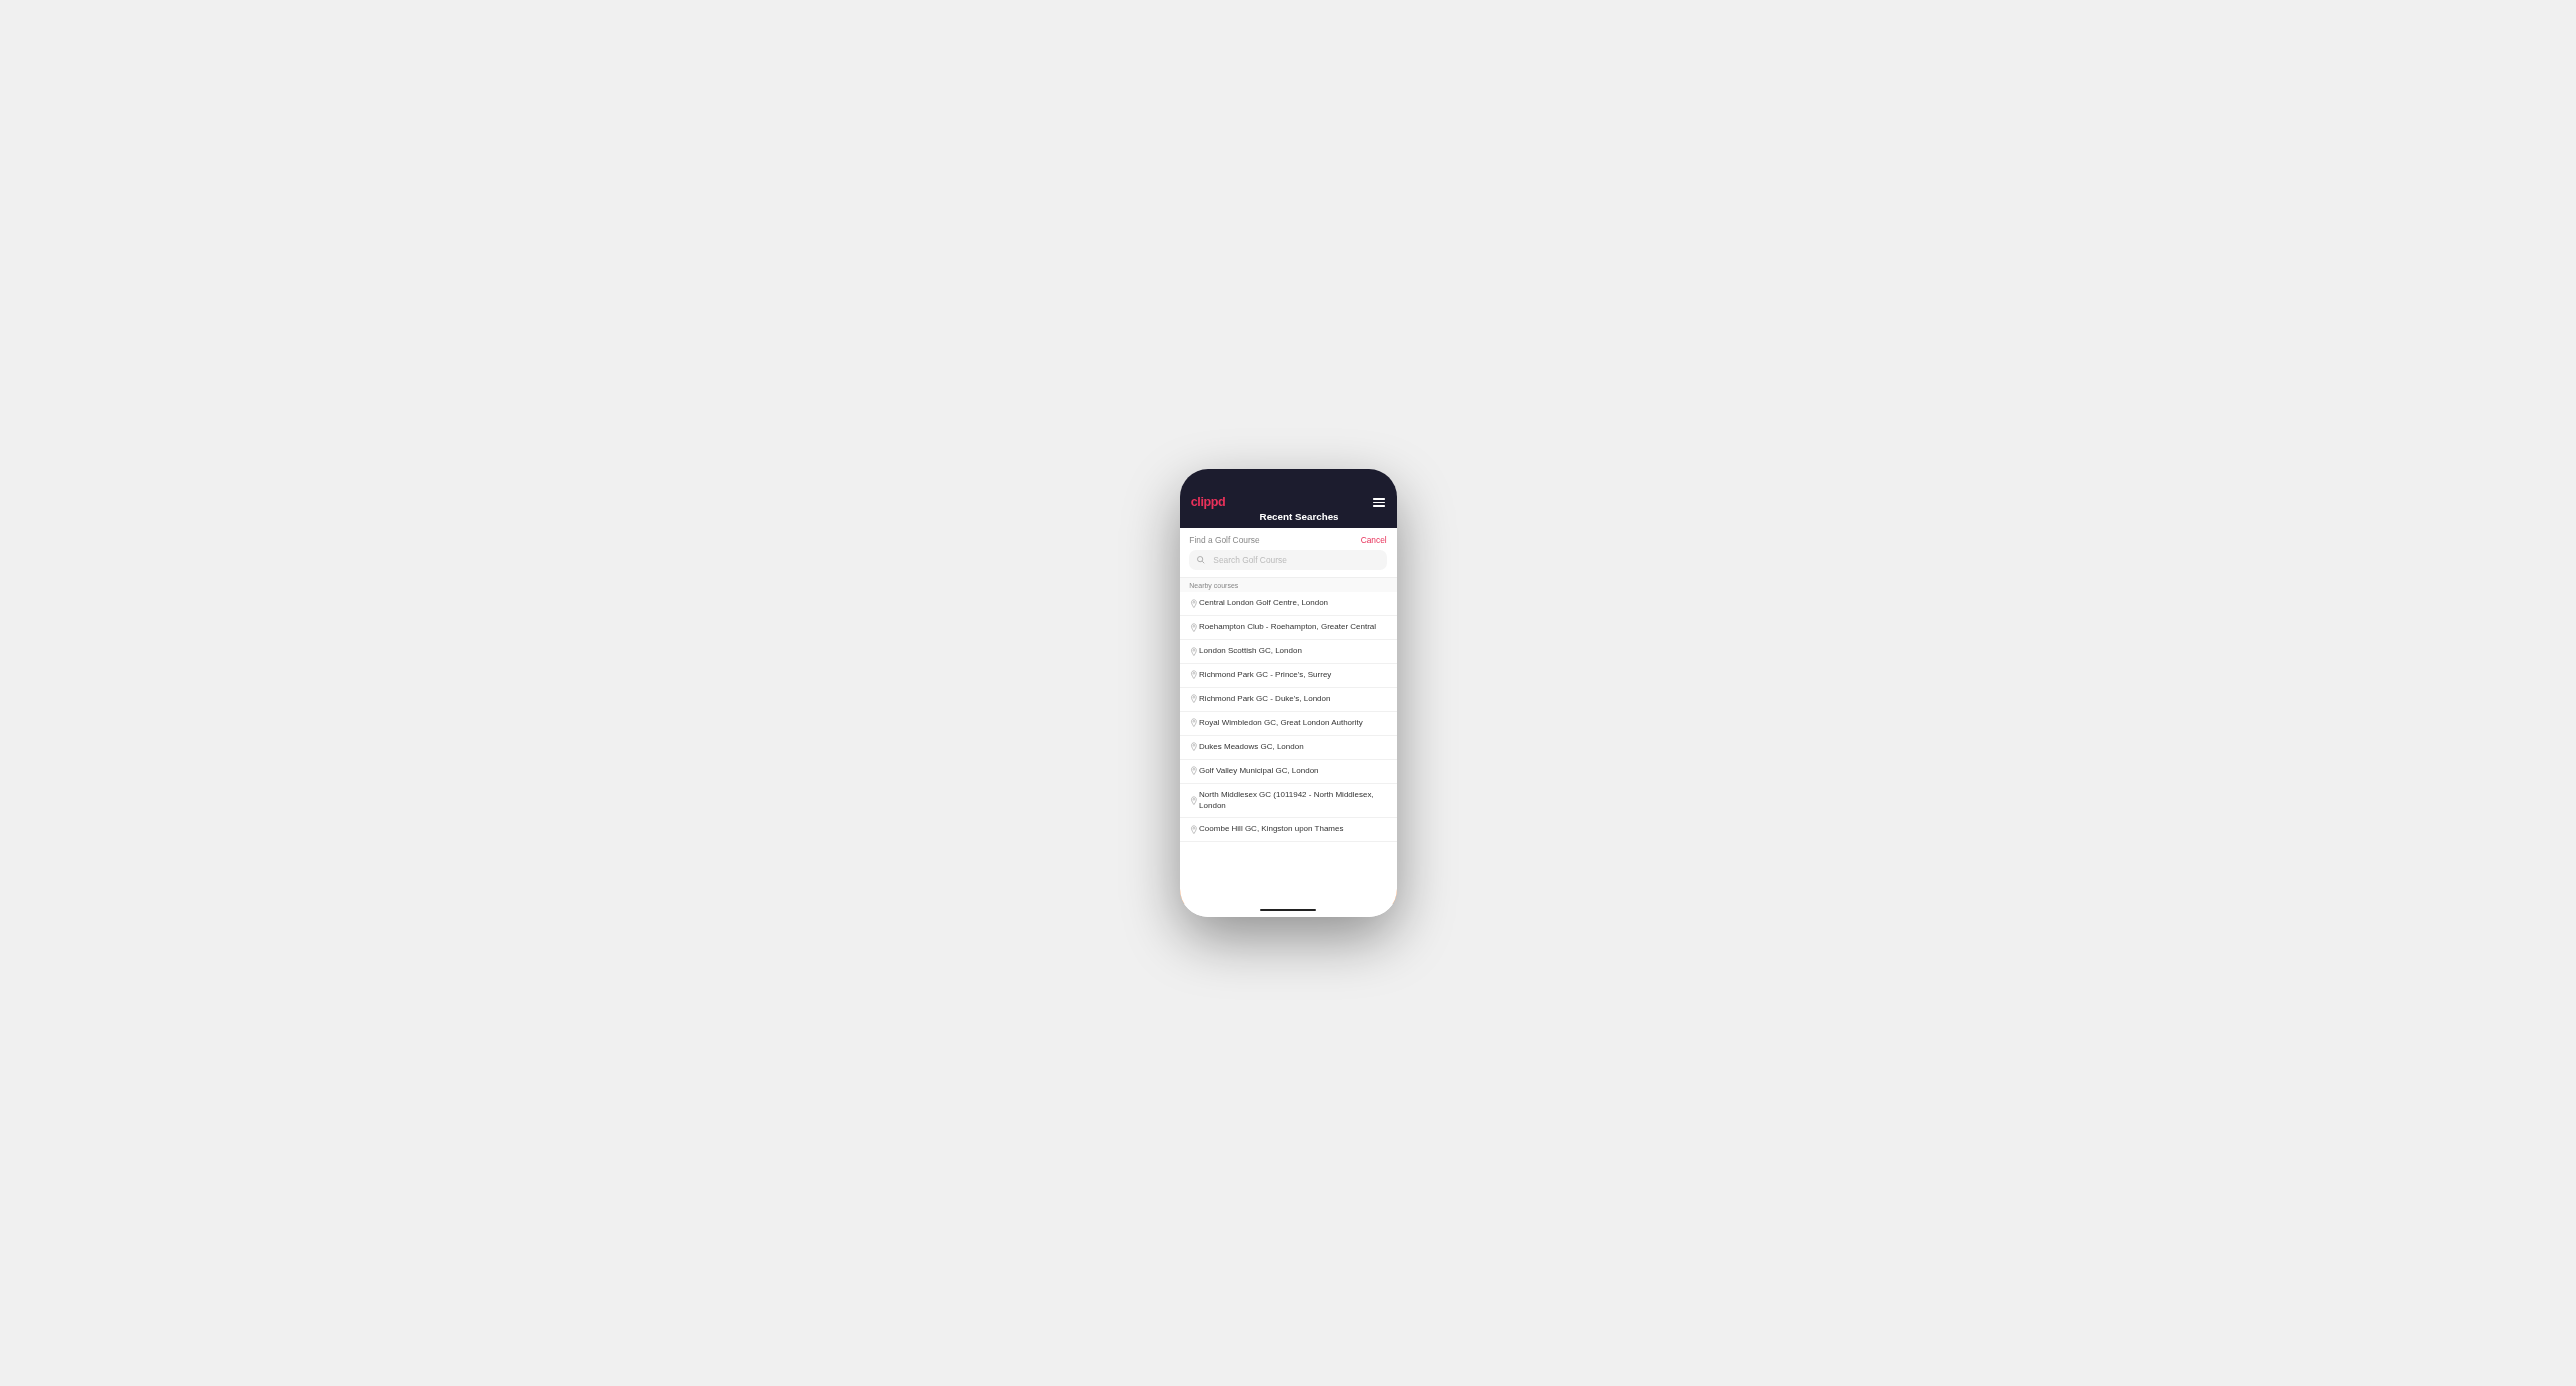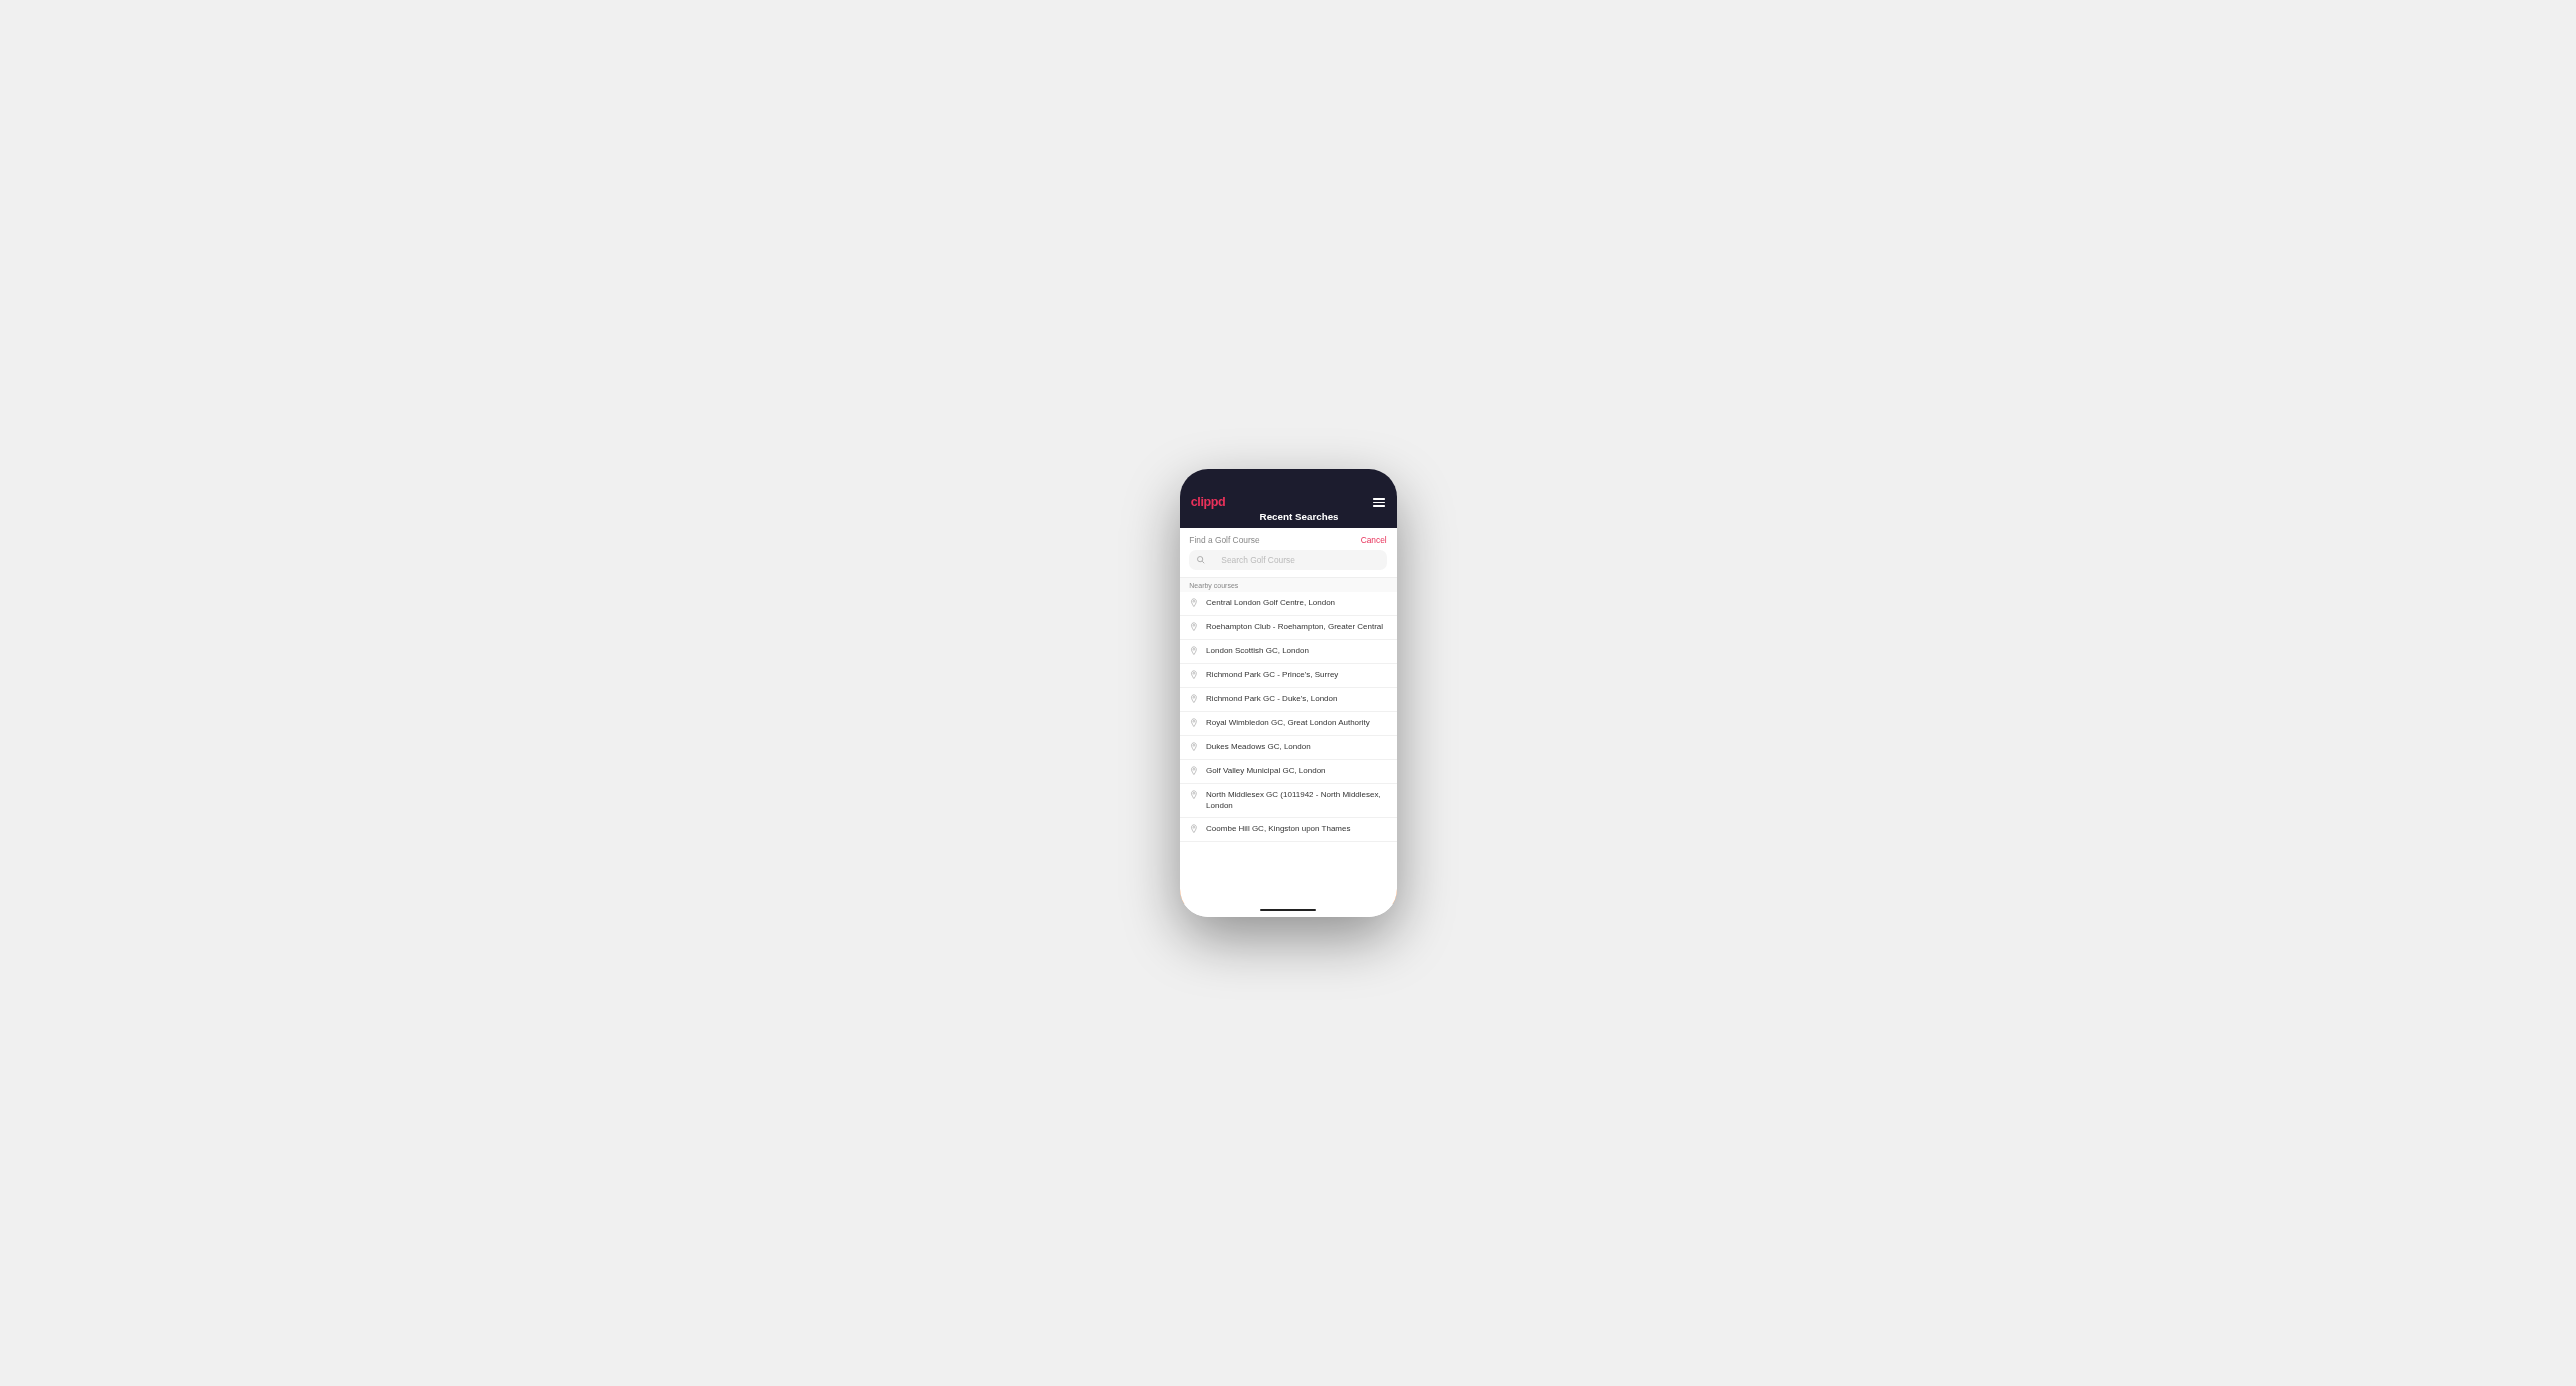--- a/index.html
+++ b/index.html
@@ -110,21 +110,21 @@
       padding: 0 9.8px 7px;
       background: #fff;
     }
 
     .search-box {
       display: flex;
       align-items: flex-start;
       background: #f5f5f5;
       border-radius: 7px;
       padding: 4.9px 7px;
-      gap: 16px;
+      gap: 8px;
     }
 
     .search-icon-svg {
       width: 9px;
       height: 9px;
       color: #aaa;
     }
 
     .search-input {
       flex: 1;
@@ -148,25 +148,24 @@
       border-top: 0.7px solid #eee;
     }
 
     .course-list {
       flex: 1;
       background: #fff;
     }
 
     .course-item {
       display: flex;
-      align-items: flex-start;
+      align-items: center;
       padding: 6.3px 9.8px;
       border-bottom: 0.7px solid #f0f0f0;
       cursor: pointer;
-      gap: 7px;
     }
 
     .pin-icon {
       flex-shrink: 0;
       width: 9.8px;
       height: 9.8px;
       color: #aaa;
     }
 
     .course-name {

